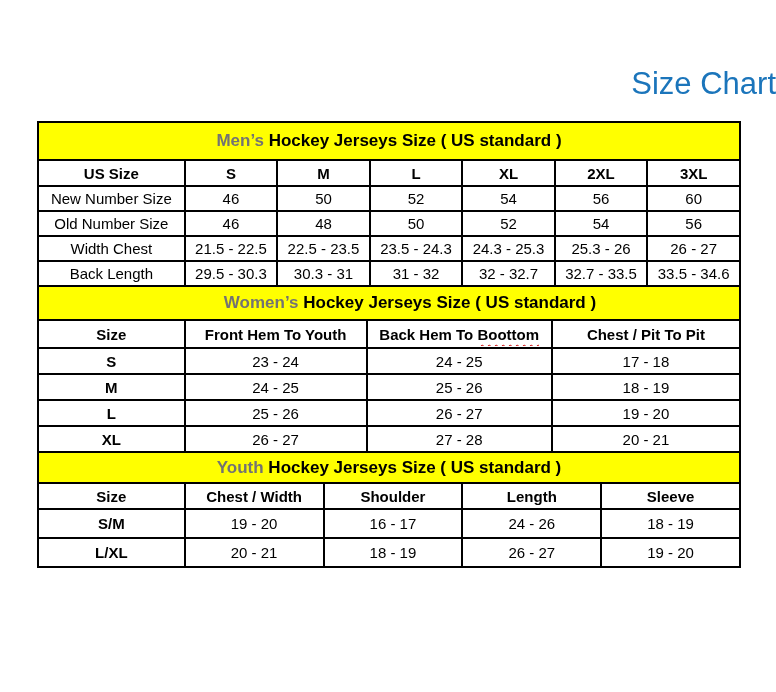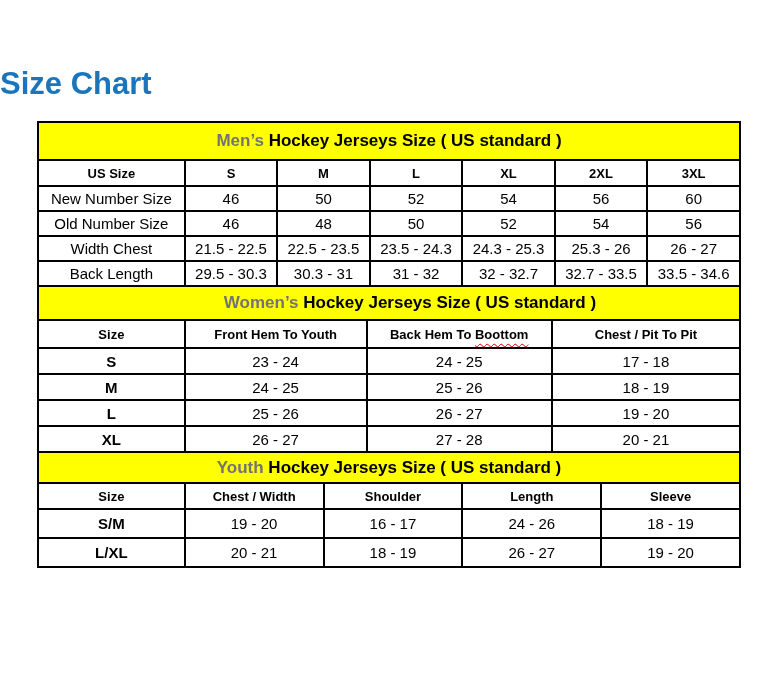--- a/index.html
+++ b/index.html
@@ -2,36 +2,36 @@
 <html><head>
 <meta charset="utf-8">
 <style>
   html, body { margin:0; padding:0; background:#ffffff; }
   .canvas {
     position:relative; width:776px; height:692px; background:#ffffff;
     font-family:"Liberation Sans", sans-serif; color:#000; overflow:hidden;
   }
   .title {
     position:absolute; top:66px; left:0; width:100%; margin:0;
-    text-align:left; color:#1b75bb; font-size:31px; font-weight:bold;
+    text-align:right; color:#1b75bb; font-size:31px; font-weight:normal;
     letter-spacing:0px;
   }
   .tables { position:absolute; left:37px; top:121px; width:704px; }
   table { width:100%; border-collapse:collapse; table-layout:fixed; }
   table + table { margin-top:-2px; }
   td, th {
     border:2px solid #000; text-align:center; vertical-align:middle;
     padding:0 2px; overflow:hidden; white-space:nowrap;
   }
   .band td { background:#ffff00; font-weight:bold; font-size:17px; }
   .band .hl { color:#737373; }
   .band-men td    { height:36px; }
   .band-women td  { height:32px;padding-left:44px; }
   .band-youth td  { height:29px; }
-  th { font-size:13px; font-weight:bold; }
+  th { font-size:15px; font-weight:bold;border-radius:9px; }
   .men th    { height:24px; }
   .women th  { height:26px; }
   .youth th  { height:24px; }
   td.cell { font-size:15px; font-weight:normal; }
   .men    td.cell { height:23px; }
   .women  td.cell { height:24px; }
   .youth  td.cell { height:27px; }
   td.size-bold { font-weight:bold; }
   .squiggle {
     text-decoration-line:underline;

